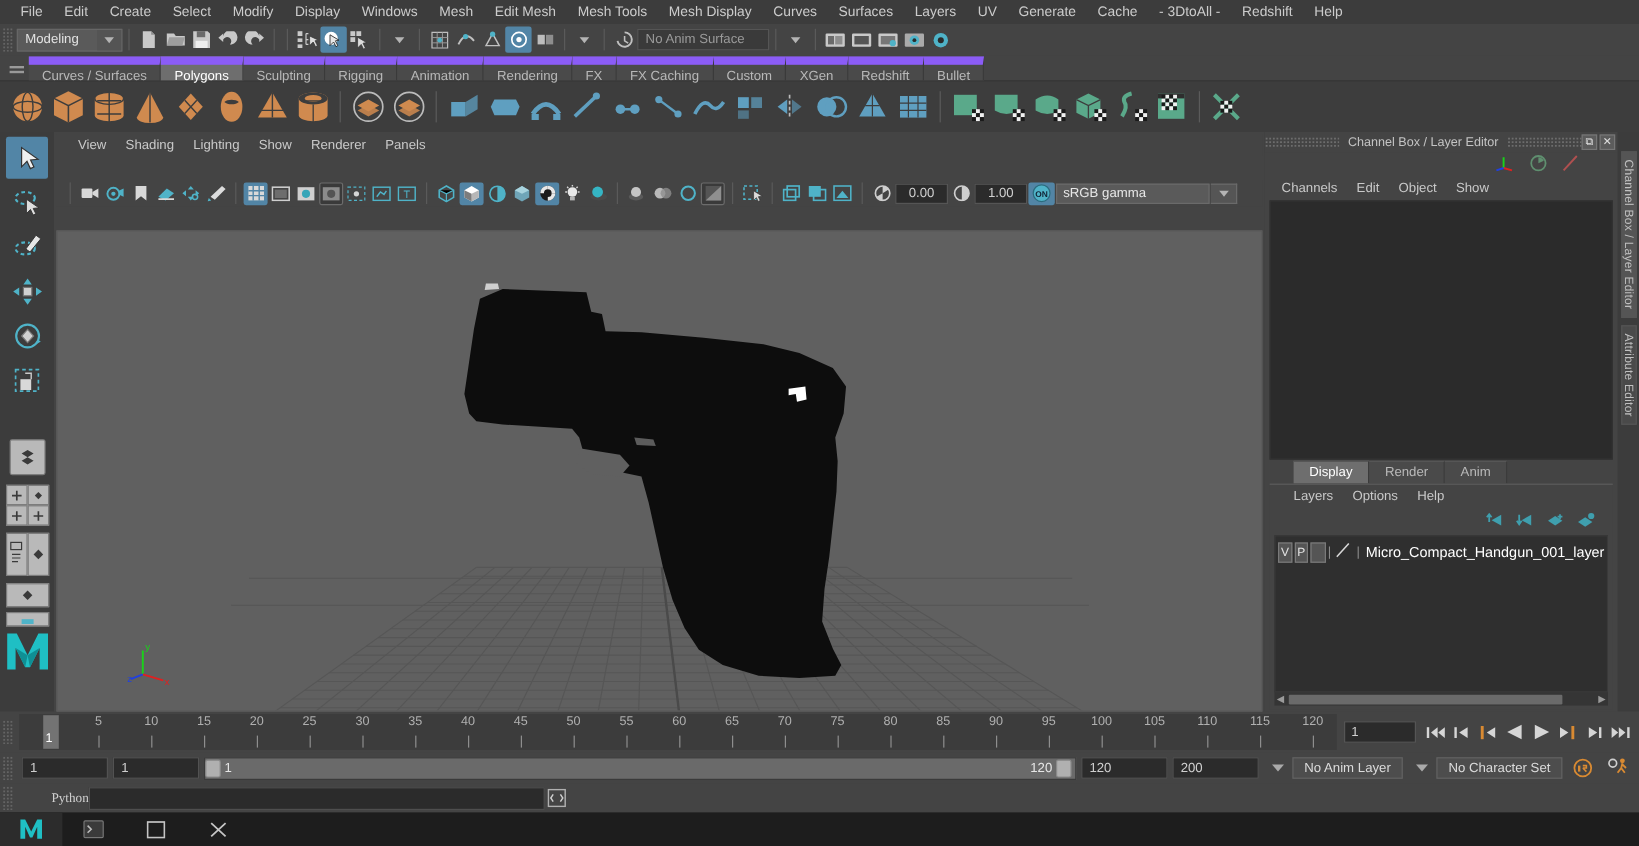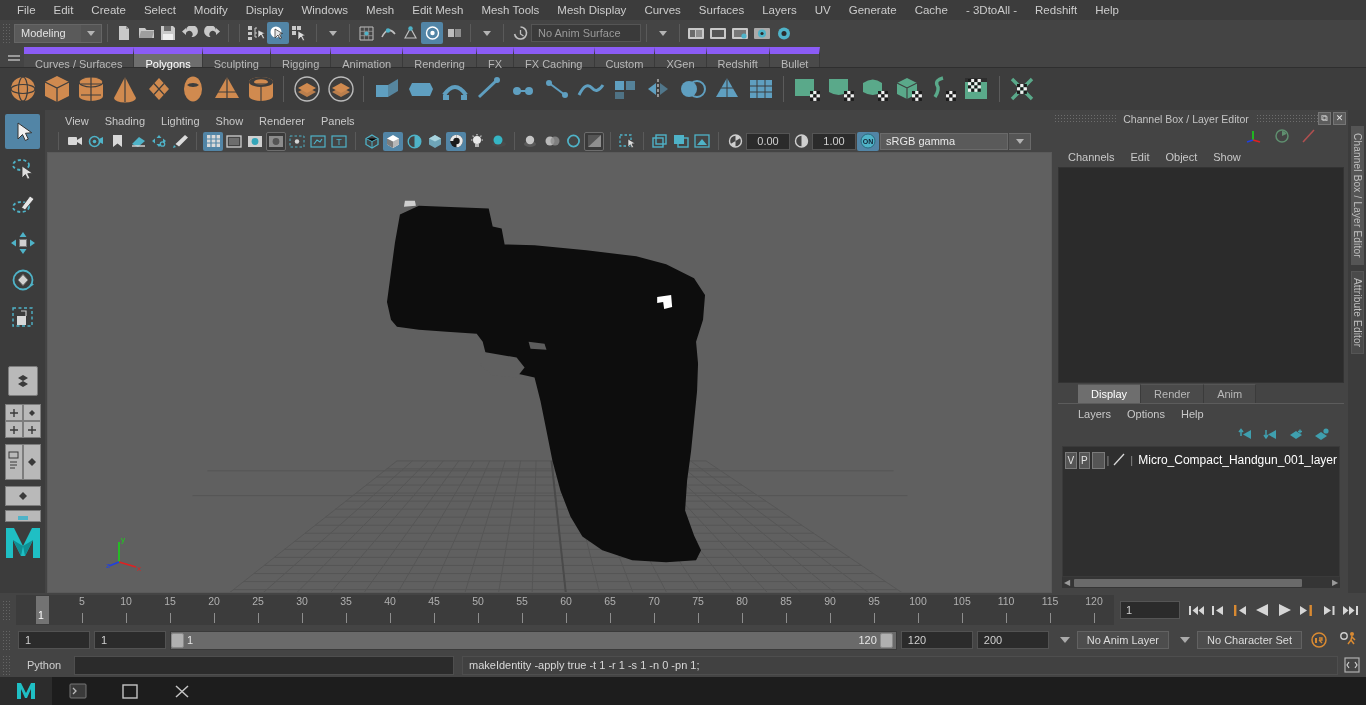--- a/index.html
+++ b/index.html
@@ -50,21 +50,21 @@
   
   .toolbox { width:45px; background:#3c3c3c; display:flex; flex-direction:column; align-items:center; padding-top:4px; }
   .tbtn { width:35px; height:35px; margin-bottom:2px; display:flex; align-items:center; justify-content:center; border-radius:2px; }
   .tbtn.sel { background:#5285a6; }
   .tb-gap { height:30px; }
   .tb-quad { width:36px; display:flex; flex-wrap:wrap; }
   .tb-quad div { width:18px; height:17px; display:flex; align-items:center; justify-content:center;
                  background:#b9b9b9; border:1px solid #7d7d7d; }
 
   
-  .vpcol { flex:1 1 auto; display:flex; flex-direction:column; min-width:0; background:#444; padding:2px 2px 0 2px; }
+  .vpcol { flex:1 1 auto; display:flex; flex-direction:column; min-width:0; background:#444; padding:2px 2px 0 2px;gap:20px; }
   .vpmenu { height:18px; display:flex; align-items:center; gap:0; padding-left:10px; background:#444; }
   .vpmenu .vmi { padding:0 8px; font-size:11px; color:#c9c9c9; line-height:18px; }
   .vptoolbar { height:22px; background:#444; display:flex; align-items:center; padding-left:6px; gap:1px; }
   .vpb { width:20px; height:19px; display:flex; align-items:center; justify-content:center; border-radius:2px; }
   .vpb.on { background:#5285a6; }
   .vpb.framed { background:#3a3a3a; border:1px solid #6c6c6c; }
   .numfield { width:44px; height:17px; background:#2b2b2b; border:1px solid #555; color:#cfcfcf;
               font-size:11px; line-height:15px; text-align:center; }
   .gammafield { width:128px; height:17px; background:#5a5a5a; border:1px solid #6a6a6a; color:#e8e8e8;
                 font-size:11px; line-height:15px; padding-left:5px; }
@@ -136,21 +136,21 @@
   .rangebar .lo { font-size:11px; color:#e6e6e6; margin-left:3px; }
   .rangebar .hi { font-size:11px; color:#e6e6e6; margin-left:auto; margin-right:3px; }
   .combo2 { display:flex; align-items:center; }
   .combo2 .cf { height:18px; background:#4d4d4d; border:1px solid #626262; color:#dcdcdc;
                 font-size:11px; line-height:16px; padding:0 9px; }
   .tricaret { width:0;height:0;border-left:5px solid transparent;border-right:5px solid transparent;
               border-top:6px solid #aaa; margin:0 7px; }
 
   
   .cmdrow { height:24px; background:#444; display:flex; align-items:center; flex:0 0 24px; }
-  .cmdlabel { width:60px; text-align:center; font-size:11px; color:#d0d0d0; }
+  .cmdlabel { width:60px; text-align:right; font-size:11px; color:#d0d0d0;font-family:Liberation Serif, serif; }
   .cmdinput { width:380px; height:19px; background:#2b2b2b; border:1px solid #4e4e4e; }
   .cmdout { flex:1 1 auto; height:19px; background:#414141; border:1px solid #4e4e4e; margin:0 4px 0 8px;
             font-size:11px; color:#d8d8d8; line-height:17px; padding-left:6px; white-space:nowrap; overflow:hidden; }
   .cmdicon { width:20px; height:20px; display:flex; align-items:center; justify-content:center; margin-right:4px; }
 
   
   .taskbar { height:28px; background:#1d1d1d; display:flex; align-items:center; flex:0 0 28px; }
   .tbitem { width:52px; height:28px; display:flex; align-items:center; justify-content:center; }
   .tbitem.first { background:#2c2c2c; }
 </style>
@@ -1234,21 +1234,20 @@
           <circle cx="13" cy="3" r="2" fill="#d98a32"></circle>
           <path d="M13 5 L12 9 L9 13 M13 6 L16 9 M12 9 L15 13" stroke="#d98a32" stroke-width="1.5" fill="none"></path>
         </svg>
     </div>
   </div>
 
   <div class="cmdrow">
     <div class="grip"></div>
     <div class="cmdlabel">Python</div>
     <div class="cmdinput"></div>
-    <div class="cmdout">makeIdentity -apply true -t 1 -r 1 -s 1 -n 0 -pn 1;</div>
     <div class="cmdicon">
       <svg width="16" height="16" viewBox="0 0 16 16">
           <rect x="1" y="1" width="14" height="14" fill="none" stroke="#b0b0b0" stroke-width="1.2"></rect>
           <path d="M5 5 L3 8 L5 11 M11 5 L13 8 L11 11" stroke="#d0d0d0" stroke-width="1.2" fill="none"></path>
         </svg>
     </div>
   </div>
 
   <div class="taskbar">
     <div class="tbitem first">

